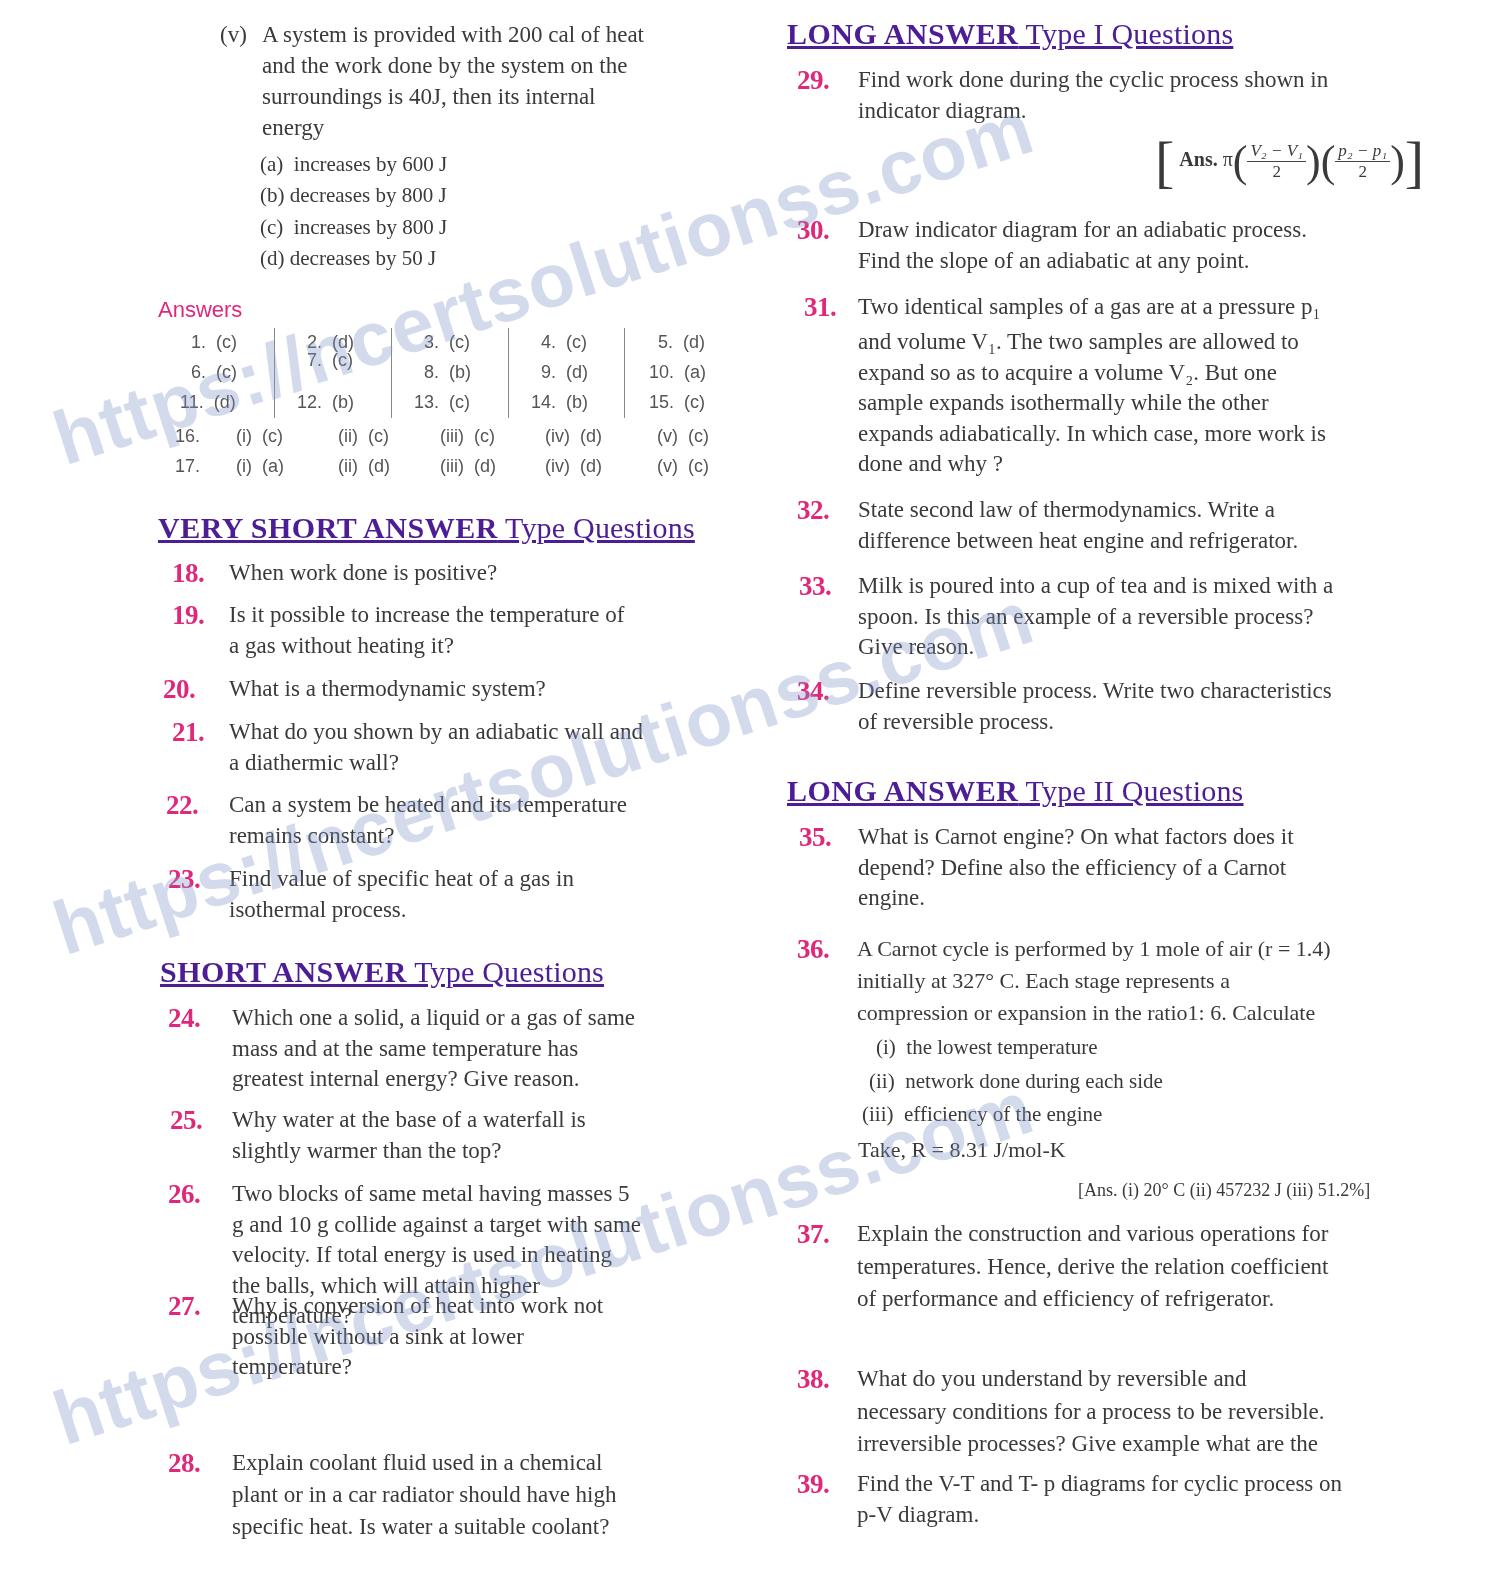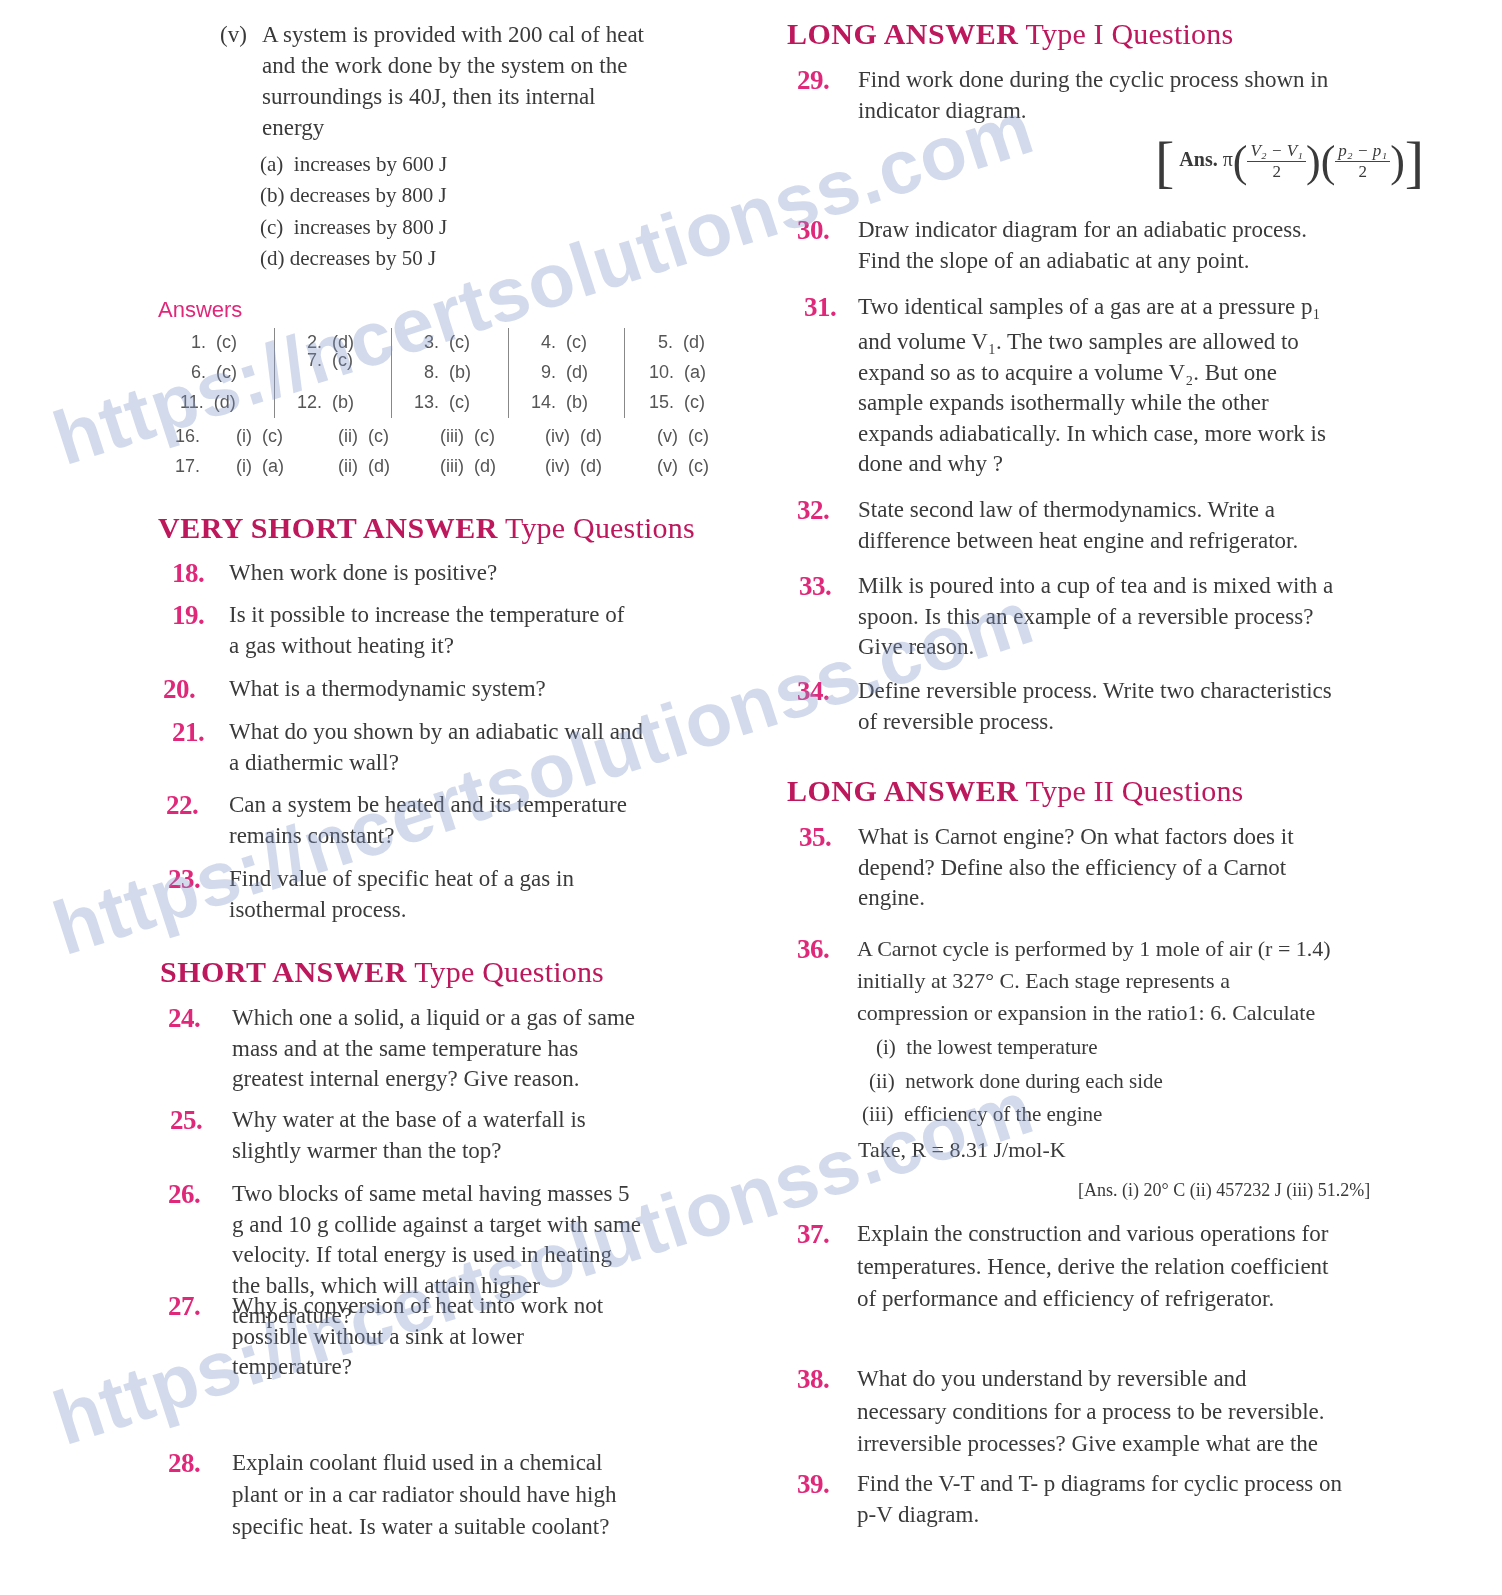--- a/index.html
+++ b/index.html
@@ -3,21 +3,21 @@
 <meta charset="utf-8">
 <style>
   html, body { margin: 0; padding: 0; background: #ffffff; }
   body { width: 1502px; height: 1595px; position: relative; overflow: hidden;
          font-family: "Liberation Serif", "DejaVu Serif", serif; color: #3a3a3a; }
   .page { position: absolute; inset: 0; }
   .q { position: absolute; font-size: 23px; line-height: 30.5px; }
   .q .num { position: absolute; left: 0; top: 0; color: #e0287a; font-weight: bold;
             font-size: 27px; letter-spacing: -0.5px; }
   .q .txt { margin-left: 70px; display: block; }
-  .heading { position: absolute; font-size: 30px; color: #be185d; white-space: nowrap; letter-spacing: 0.2px; }
+  .heading { position: absolute; font-size: 30px; color: #4c1d95; white-space: nowrap; letter-spacing: 0.2px; text-decoration: underline; }
   .heading .caps { font-weight: bold; letter-spacing: 0.5px; }
   .heading .rest { font-weight: normal; }
   .mcq-stem { position: absolute; font-size: 23px; line-height: 31px; }
   .opt { position: absolute; font-size: 21px; line-height: 31px; }
   .answers-title { position: absolute; left: 158px; top: 297px; font-family: "Liberation Sans", "DejaVu Sans", sans-serif;
                    font-size: 22px; color: #e0287a; }
   .ans-grid { position: absolute; font-family: "Liberation Sans", "DejaVu Sans", sans-serif; font-size: 18px; color: #555; }
   .ans-cell { position: absolute; white-space: nowrap; }
   .vline { position: absolute; width: 1px; background: #888; }
   .ans-block { position: absolute; font-size: 20px; white-space: nowrap; }

